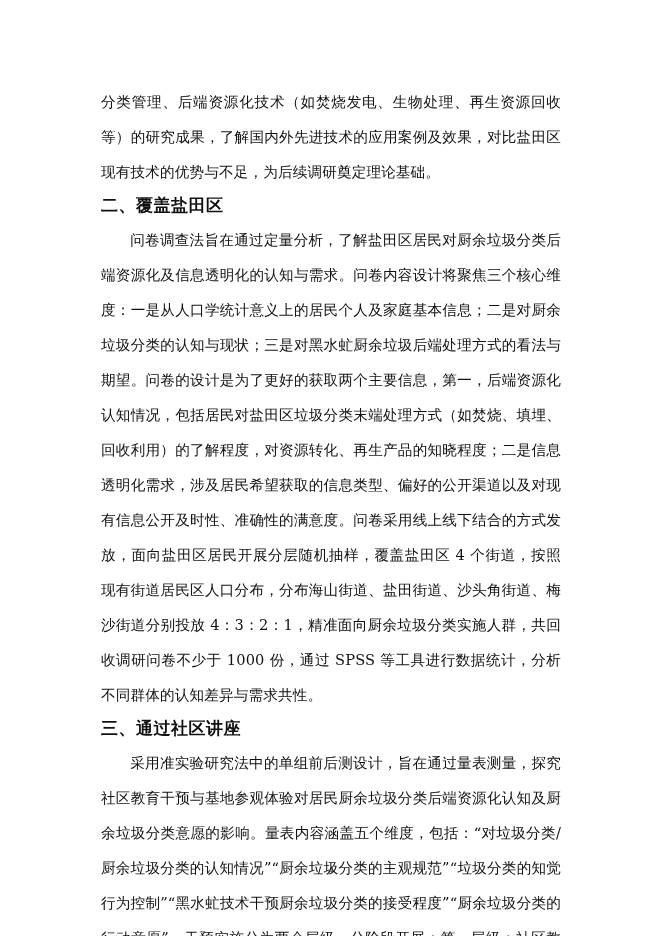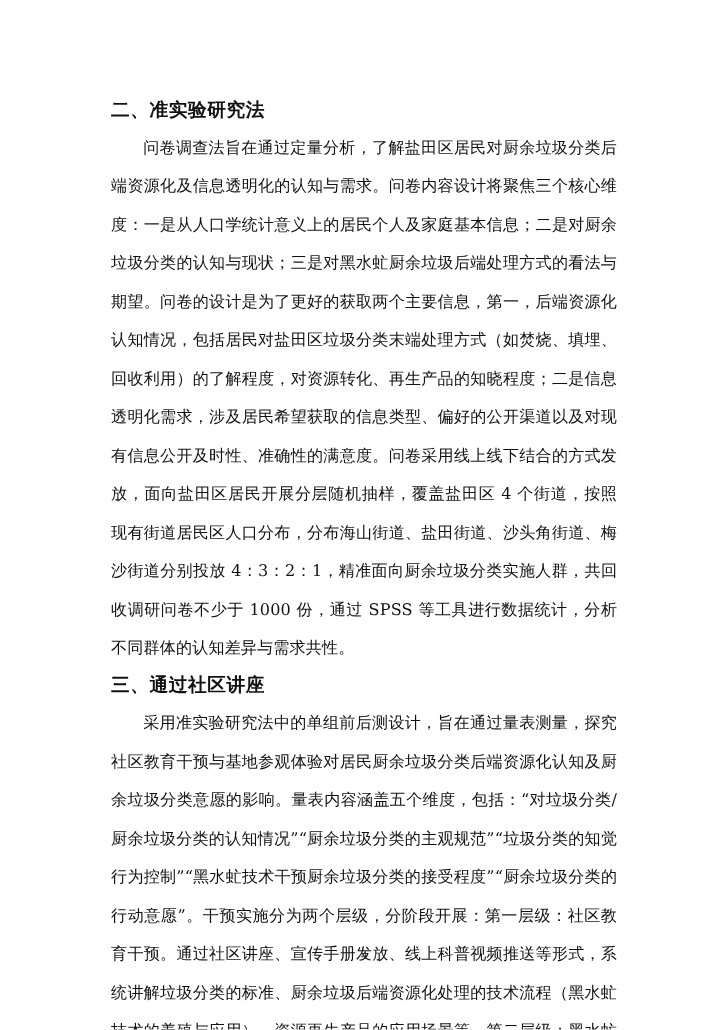--- a/index.html
+++ b/index.html
@@ -48,19 +48,20 @@
       text-align: center;
       font-family: "Liberation Serif", "DejaVu Serif", serif;
       font-size: 11px;
       color: #222222;
     }
   </style>
 </head>
 <body>
 
 <div class="page">
-  <h2 class="heading">二、准实验研究法</h2>
+  <p class="para">分类管理、后端资源化技术（如焚烧发电、生物处理、再生资源回收等）的研究成果，了解国内外先进技术的应用案例及效果，对比盐田区现有技术的优势与不足，为后续调研奠定理论基础。</p>
+  <h2 class="heading">二、覆盖盐田区</h2>
   <p class="para indent">问卷调查法旨在通过定量分析，了解盐田区居民对厨余垃圾分类后端资源化及信息透明化的认知与需求。问卷内容设计将聚焦三个核心维度：一是从人口学统计意义上的居民个人及家庭基本信息；二是对厨余垃圾分类的认知与现状；三是对黑水虻厨余垃圾后端处理方式的看法与期望。问卷的设计是为了更好的获取两个主要信息，第一，后端资源化认知情况，包括居民对盐田区垃圾分类末端处理方式（如焚烧、填埋、回收利用）的了解程度，对资源转化、再生产品的知晓程度；二是信息透明化需求，涉及居民希望获取的信息类型、偏好的公开渠道以及对现有信息公开及时性、准确性的满意度。问卷采用线上线下结合的方式发放，面向盐田区居民开展分层随机抽样，覆盖盐田区 4 个街道，按照现有街道居民区人口分布，分布海山街道、盐田街道、沙头角街道、梅沙街道分别投放 4：3：2：1，精准面向厨余垃圾分类实施人群，共回收调研问卷不少于 1000 份，通过 SPSS 等工具进行数据统计，分析不同群体的认知差异与需求共性。</p>
   <h2 class="heading">三、通过社区讲座</h2>
   <p class="para indent">采用准实验研究法中的单组前后测设计，旨在通过量表测量，探究社区教育干预与基地参观体验对居民厨余垃圾分类后端资源化认知及厨余垃圾分类意愿的影响。量表内容涵盖五个维度，包括：“对垃圾分类/厨余垃圾分类的认知情况”“厨余垃圾分类的主观规范”“垃圾分类的知觉行为控制”“黑水虻技术干预厨余垃圾分类的接受程度”“厨余垃圾分类的行动意愿”。干预实施分为两个层级，分阶段开展：第一层级：社区教育干预。通过社区讲座、宣传手册发放、线上科普视频推送等形式，系统讲解垃圾分类的标准、厨余垃圾后端资源化处理的技术流程（黑水虻技术的养殖与应用）、资源再生产品的应用场景等。第二层级：黑水虻基地参观体验干预。组织居民实地参观大梅沙万科中心碳中和实验园区、深能环保盐田能源生态园黑水虻厨余垃圾处理基地等，通过讲解员现场讲解直观感受垃圾（尤其是厨余垃圾）从分类投放到转化为有机高蛋白、饲料等再生资源的全过程，增强对后端处理的感性认知。</p>
 </div>
 
 <div class="page-number">4</div>
 
 </body></html>

